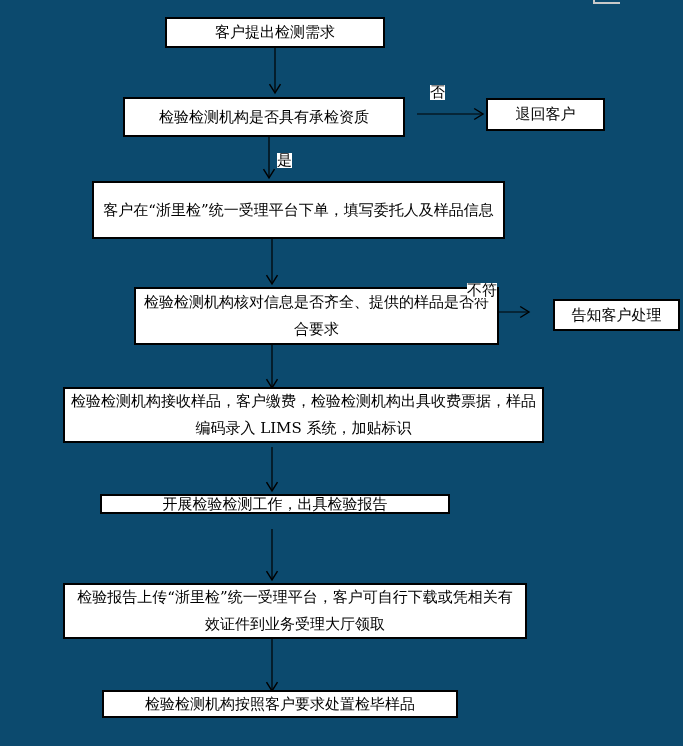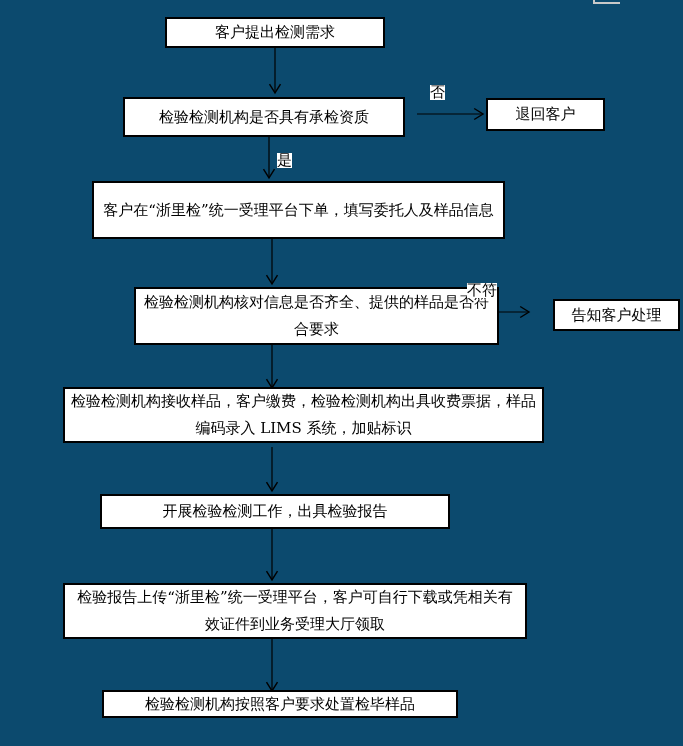--- a/index.html
+++ b/index.html
@@ -86,21 +86,21 @@
   <div class="flow-box" style="left:486px; top:98px; width:119px; height:33px;">退回客户</div>
 
   <div class="flow-box" style="left:92px; top:181px; width:413px; height:58px;">客户在“浙里检”统一受理平台下单，填写委托人及样品信息</div>
 
   <div class="flow-box" style="left:92px; top:287px; width:365px; height:58px;margin-left:42px;">检验检测机构核对信息是否齐全、提供的样品是否符合要求</div>
 
   <div class="flow-box" style="left:553px; top:299px; width:127px; height:32px;">告知客户处理</div>
 
   <div class="flow-box" style="left:63px; top:387px; width:481px; height:56px;">检验检测机构接收样品，客户缴费，检验检测机构出具收费票据，样品编码录入 LIMS 系统，加贴标识</div>
 
-  <div class="flow-box" style="left:100px; top:494px; width:350px; height:35px;">开展检验检测工作，出具检验报告</div>
+  <div class="flow-box" style="left:100px; top:494px; width:350px; height:20px;">开展检验检测工作，出具检验报告</div>
 
   <div class="flow-box" style="left:63px; top:583px; width:464px; height:56px;">检验报告上传“浙里检”统一受理平台，客户可自行下载或凭相关有效证件到业务受理大厅领取</div>
 
   <div class="flow-box" style="left:102px; top:690px; width:356px; height:28px;">检验检测机构按照客户要求处置检毕样品</div>
 
   <div class="edge-label" style="left:430px; top:85px;">否</div>
 
   <div class="edge-label" style="left:277px; top:153px;">是</div>
 
   <div class="edge-label" style="left:467px; top:283px;">不符</div>

